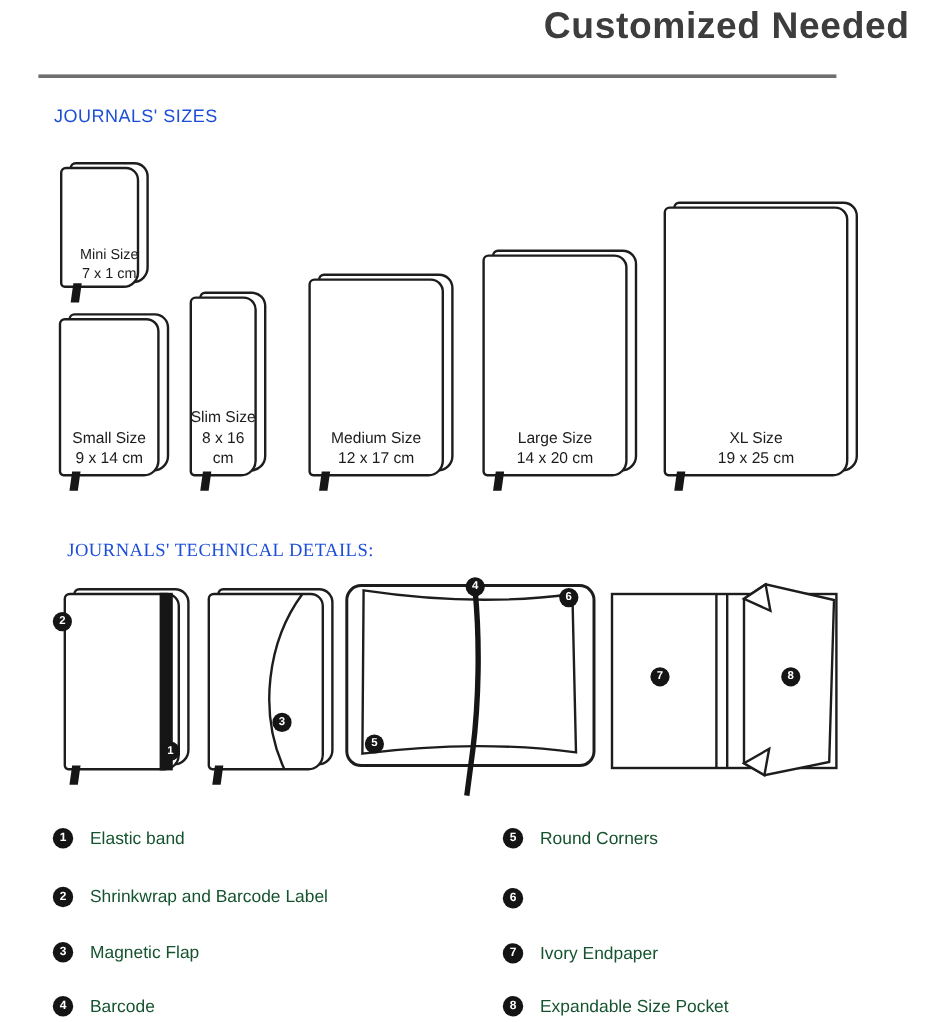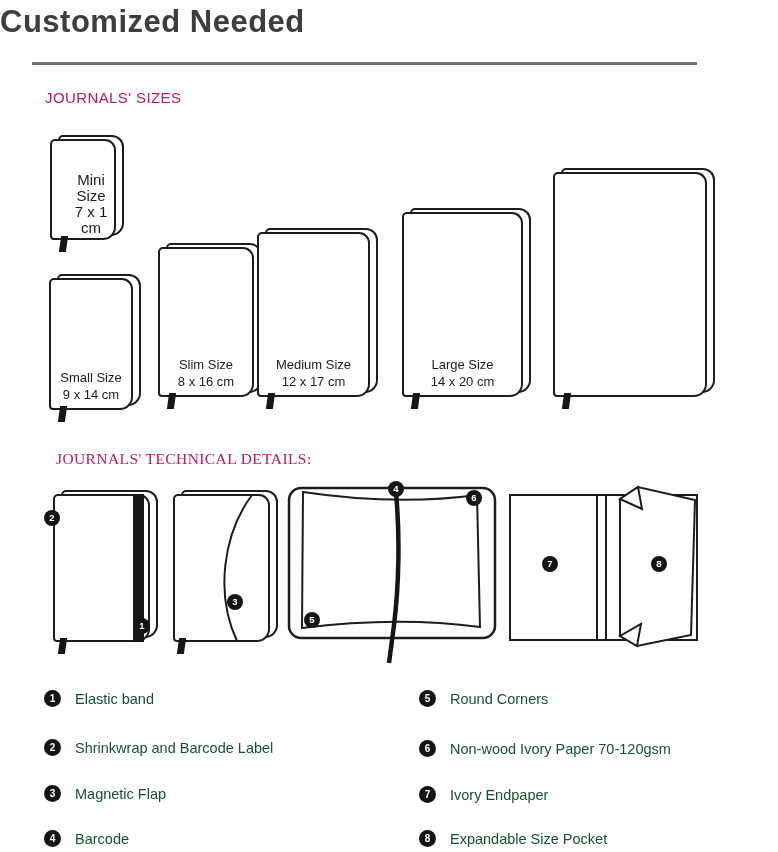--- a/index.html
+++ b/index.html
@@ -2,45 +2,45 @@
 <html><head>
 <meta charset="utf-8">
 <style>
   * { margin:0; padding:0; box-sizing:border-box; }
   html,body { background:#fff; }
   .page {
     position:relative; width:778px; height:852px; background:#ffffff;
     font-family:"Liberation Sans", sans-serif; color:#1d1d1d; overflow:hidden;
   }
   .title {
-    position:absolute; left:0; top:4px; width:758px; text-align:left;
+    position:absolute; left:0; top:4px; width:758px; text-align:right;
     font-size:31px; font-weight:700; letter-spacing:0.5px; color:#3d3d3d;
   }
   .divider { position:absolute; left:32px; top:62px; width:665px; height:3px; background:#6f6f6f; }
-  .section-heading { position:absolute; font-size:15px; letter-spacing:0.4px; color:#be185d; }
+  .section-heading { position:absolute; font-size:15px; letter-spacing:0.4px; color:#1d4ed8; }
 
   
   .book { position:absolute; }
   .book-back {
     position:absolute; left:8px; top:-4px; width:100%; height:100%;
     background:#fff; border:2px solid #1d1d1d; border-radius:5px 12px 13px 5px;
   }
   .book-front {
     position:absolute; left:0; top:0; width:100%; height:100%;
     background:#fff; border:2px solid #1d1d1d; border-radius:5px 11px 13px 4px;
   }
   .book-tab {
     position:absolute; bottom:-12px; left:10px; width:7px; height:16px;
     background:#161616; transform:skewX(-8deg);
   }
   .book-label {
     position:absolute; left:0; right:0; bottom:7px; text-align:center;
     font-size:13px; line-height:17px; color:#1c1c1c;
   }
-  .book-label.mini { font-size:15px; line-height:16px; bottom:4px;padding-left:16px; }
+  .book-label.mini { font-size:12px; line-height:16px; bottom:4px;padding-left:16px; }
 
   .elastic-band { position:absolute; top:0; bottom:0; left:80px; width:11px; background:#161616; }
 
   .flap-svg, .tech-svg { position:absolute; }
 
   .marker {
     position:absolute; width:16px; height:16px; border-radius:50%;
     background:#151515; color:#fff; font-size:9.5px; font-weight:bold;
     display:flex; align-items:center; justify-content:center; z-index:6; line-height:1;
   }
@@ -66,31 +66,31 @@
   <div class="book" style="left:50px; top:139px; width:66px; height:101px;">
     <div class="book-back"></div>
     <div class="book-front"></div>
     <div class="book-tab"></div>
     <div class="book-label mini">
       <div>Mini Size</div>
       <div>7 x 1 cm</div>
     </div>
   </div>
 
-  <div class="book" style="left:49px; top:278px; width:84px; height:132px;">
+  <div class="book" style="left:49px; top:265px; width:84px; height:132px;">
     <div class="book-back"></div>
     <div class="book-front"></div>
     <div class="book-tab"></div>
     <div class="book-label">
       <div>Small Size</div>
       <div>9 x 14 cm</div>
     </div>
   </div>
 
-  <div class="book" style="left:158px; top:247px; width:96px; height:150px;">
+  <div class="book" style="left:158px; top:247px; width:56px; height:150px;">
     <div class="book-back"></div>
     <div class="book-front"></div>
     <div class="book-tab"></div>
     <div class="book-label">
       <div>Slim Size</div>
       <div>8 x 16 cm</div>
     </div>
   </div>
 
   <div class="book" style="left:257px; top:232px; width:113px; height:165px;">
@@ -110,20 +110,24 @@
     <div class="book-label">
       <div>Large Size</div>
       <div>14 x 20 cm</div>
     </div>
   </div>
 
   <div class="book" style="left:553px; top:172px; width:154px; height:225px;">
     <div class="book-back"></div>
     <div class="book-front"></div>
     <div class="book-tab"></div>
+    <div class="book-label">
+      <div>XL Size</div>
+      <div>19 x 25 cm</div>
+    </div>
   </div>
 
   <div class="section-heading" style="left:56px; top:450px; font-size:15.5px;font-family:Liberation Serif, serif;">JOURNALS' TECHNICAL DETAILS:</div>
 
   <div class="book" style="left:53px; top:494px; width:97px; height:148px;">
     <div class="book-back"></div>
     <div class="book-front"></div>
     <div class="elastic-band"></div>
     <div class="book-tab" style="left:6px;"></div>
   </div>
@@ -177,21 +181,20 @@
     <div class="legend-num">4</div>
     <div class="legend-label">Barcode</div>
   </div>
 
   <div class="legend-row" style="left:419px; top:690px;">
     <div class="legend-num">5</div>
     <div class="legend-label">Round Corners</div>
   </div>
   <div class="legend-row" style="left:419px; top:740px;">
     <div class="legend-num">6</div>
-    <div class="legend-label">Non-wood Ivory Paper 70-120gsm</div>
   </div>
   <div class="legend-row" style="left:419px; top:786px;">
     <div class="legend-num">7</div>
     <div class="legend-label">Ivory Endpaper</div>
   </div>
   <div class="legend-row" style="left:419px; top:830px;">
     <div class="legend-num">8</div>
     <div class="legend-label">Expandable Size Pocket</div>
   </div>
 

